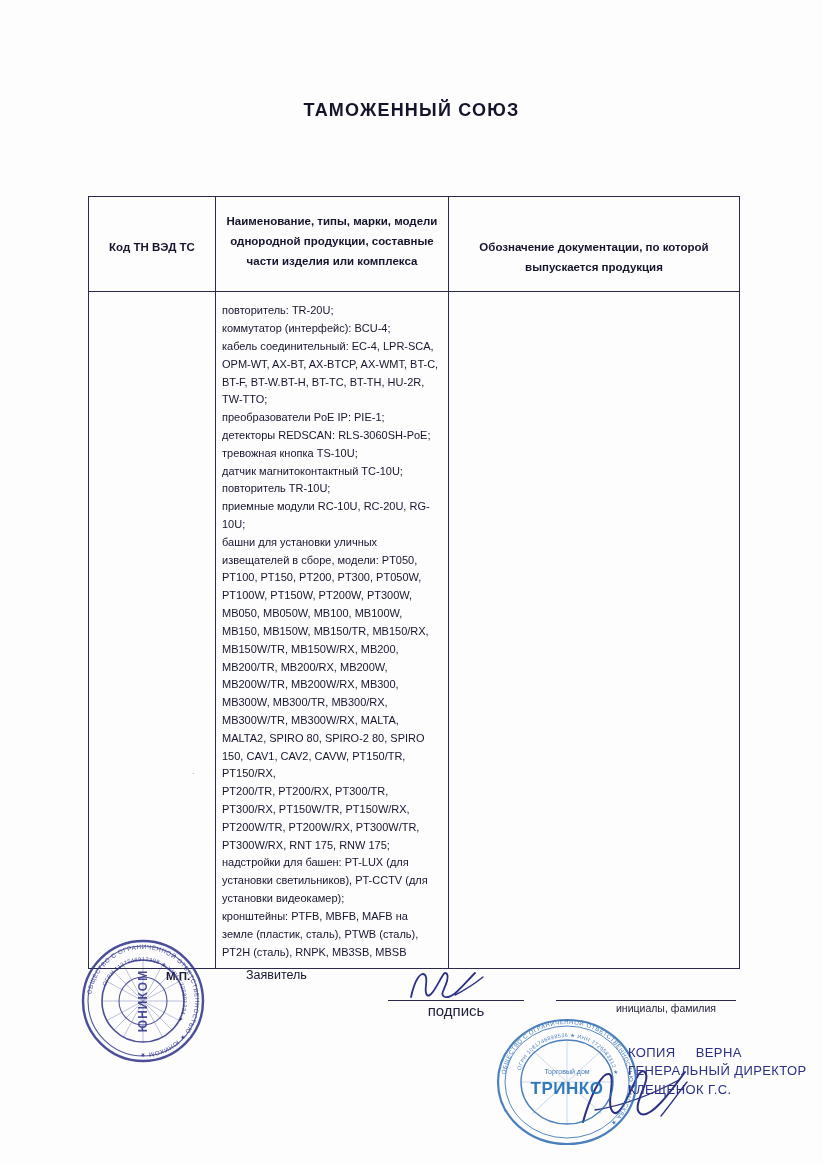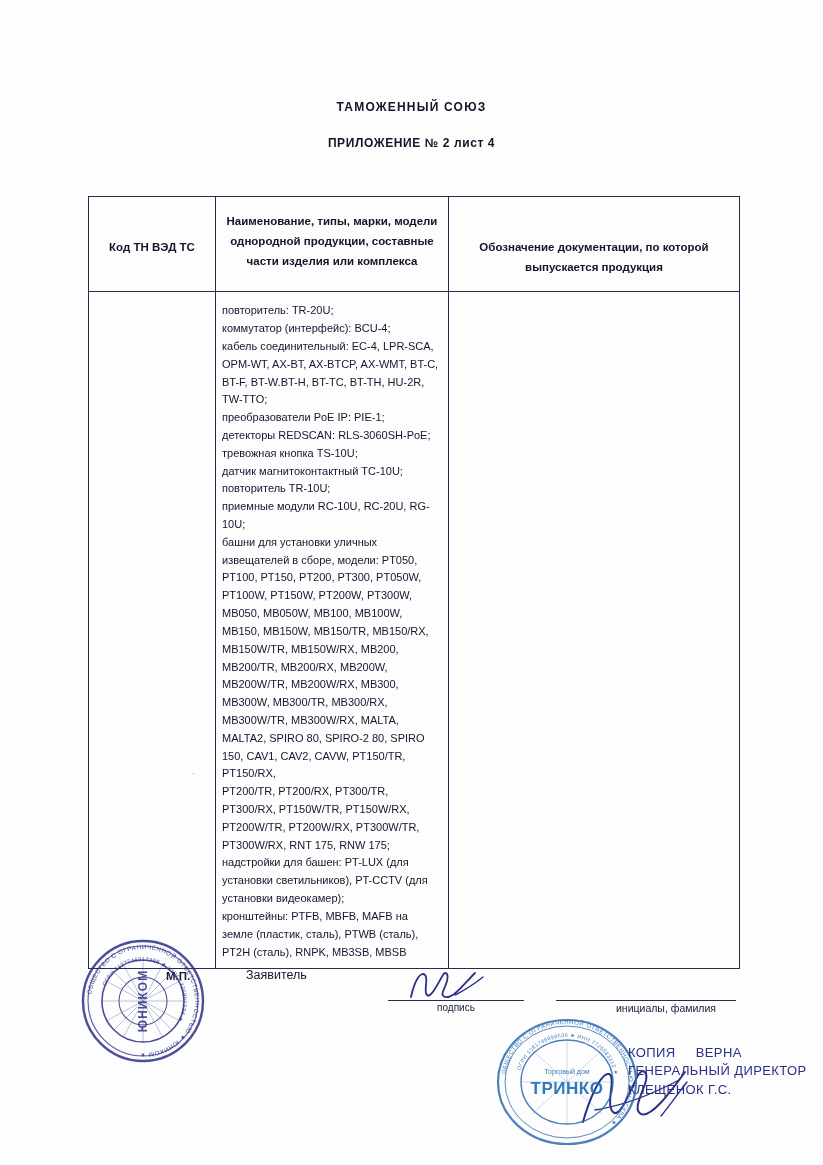--- a/index.html
+++ b/index.html
@@ -22,21 +22,21 @@
   }
   .header-block {
     position: absolute;
     top: 100px;
     left: 0;
     right: 0;
     text-align: center;
   }
   .hdr-line {
     font-weight: bold;
-    font-size: 12px;
+    font-size: 18px;
     letter-spacing: 0.6px;
     color: #14142b;
     margin-bottom: 22px;
   }
   .hdr-line.l1 { letter-spacing: 1.2px; }
   .hdr-line.l3 { margin-bottom: 0; letter-spacing: 0.3px; }
 
   table.doc {
     position: absolute;
     top: 196px;
@@ -109,21 +109,21 @@
     top: 38px;
     width: 136px;
     border-bottom: 1px solid #2a2a4a;
   }
   .sig-caption {
     position: absolute;
     left: 300px;
     top: 40px;
     width: 136px;
     text-align: center;
-    font-size: 10px;
+    font-size: 15px;
     color: #22223d;
   }
   .sig-name {
     position: absolute;
     left: 438px;
     top: 6px;
     width: 210px;
     text-align: center;
     font-size: 12.5px;
     line-height: 1.5;
@@ -202,21 +202,20 @@
     color: #8d8da8;
   }
 </style>
 </head>
 <body>
 
 <div class="page">
 
   <div class="header-block">
     <div class="hdr-line l1">ТАМОЖЕННЫЙ СОЮЗ</div>
-    <div class="hdr-line l2">ПРИЛОЖЕНИЕ № 2 лист 4</div>
   </div>
 
   <table class="doc">
     <thead>
       <tr>
         <th class="col-code">
           <div class="th-inner code">Код ТН ВЭД ТС</div>
         </th>
         <th class="col-name">
           <div class="th-inner name">Наименование, типы, марки, модели однородной продукции, составные части изделия или комплекса</div>

